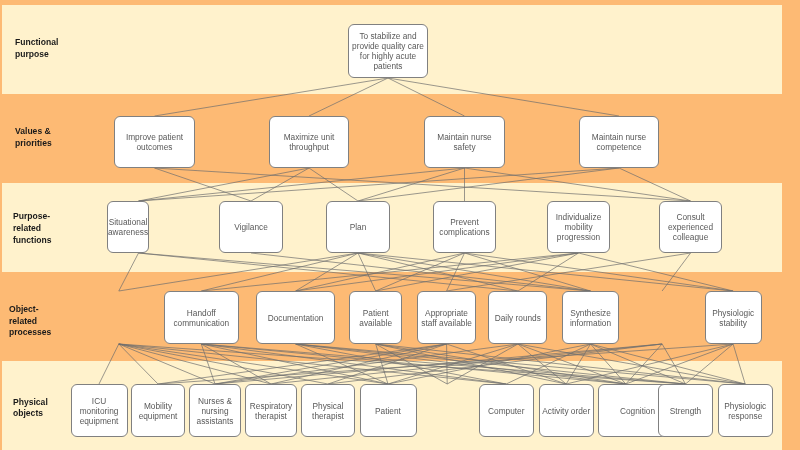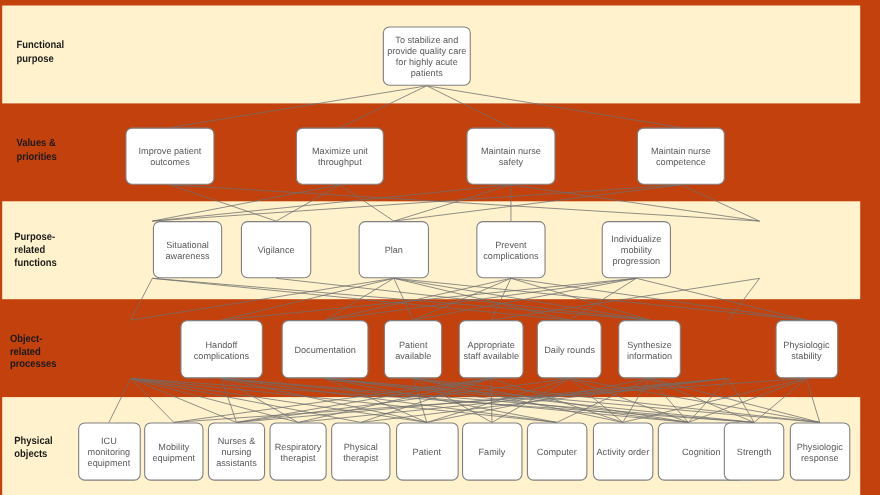--- a/index.html
+++ b/index.html
@@ -1,19 +1,19 @@
 <!DOCTYPE html>
 <html lang="en"><head>
 <meta charset="utf-8">
 <title>Abstraction hierarchy</title>
 <style>
 
 html,body{margin:0;padding:0;background:#fff;}
 body{width:800px;height:450px;overflow:hidden;font-family:"Liberation Sans",sans-serif;}
-#stage{position:relative;width:800px;height:450px;background:#c2410c;}
+#stage{position:relative;width:800px;height:450px;background:#fdba74;}
 .band{position:absolute;left:2px;width:780px;}
 .band.shaded{background:#fff2cc;}
 .band-label{position:absolute;font-family:"Liberation Sans",sans-serif;font-weight:bold;
   font-size:9.6px;line-height:11.8px;color:#1a1a1a;white-space:pre;
   transform:scaleX(0.893);transform-origin:left top;}
 #links{position:absolute;left:0;top:0;width:800px;height:450px;}
 .node{position:absolute;box-sizing:border-box;border:0.9px solid #808080;border-radius:6px;
   background:#fff;display:flex;align-items:center;justify-content:center;text-align:center;}
 .node span{display:block;font-family:"Liberation Sans",sans-serif;font-size:8.3px;
   line-height:10px;color:#595959;white-space:pre-line;}
@@ -156,42 +156,47 @@
 throughput</span>
     </div>
   <div class="node" style="left:424px;top:116px;width:81px;height:52px;">
       <span>Maintain nurse
 safety</span>
     </div>
   <div class="node" style="left:579px;top:116px;width:80px;height:52px;">
       <span>Maintain nurse
 competence</span>
     </div>
-  <div class="node" style="left:107px;top:201px;width:63px;height:52px;margin-left:32px;">
+  <div class="node" style="left:107px;top:201px;width:42px;height:52px;">
       <span>Situational
 awareness</span>
     </div>
   <div class="node" style="left:326px;top:201px;width:64px;height:52px;">
       <span>Plan</span>
     </div>
   <div class="node" style="left:219px;top:201px;width:64px;height:52px;">
       <span>Vigilance</span>
     </div>
   <div class="node" style="left:433px;top:201px;width:63px;height:52px;">
       <span>Prevent
 complications</span>
     </div>
   <div class="node" style="left:547px;top:201px;width:63px;height:52px;">
       <span>Individualize
 mobility
 progression</span>
     </div>
+  <div class="node" style="left:659px;top:201px;width:63px;height:52px;">
+      <span>Consult
+experienced
+colleague</span>
+    </div>
   <div class="node" style="left:163.8px;top:291px;width:75px;height:53px;">
       <span>Handoff
-complications</span>
+communication</span>
     </div>
   <div class="node" style="left:256.3px;top:291px;width:78.5px;height:53px;">
       <span>Documentation</span>
     </div>
   <div class="node" style="left:349.2px;top:291px;width:53px;height:53px;">
       <span>Patient
 available</span>
     </div>
   <div class="node" style="left:417.3px;top:291px;width:58.5px;height:53px;">
       <span>Appropriate
@@ -226,23 +231,20 @@
       <span>Respiratory
 therapist</span>
     </div>
   <div class="node" style="left:301px;top:384px;width:54px;height:53px;">
       <span>Physical
 therapist</span>
     </div>
   <div class="node" style="left:359.5px;top:384px;width:57px;height:53px;">
       <span>Patient</span>
     </div>
-  <div class="node" style="left:420px;top:384px;width:54.5px;height:53px;">
-      <span>Family</span>
-    </div>
   <div class="node" style="left:478.5px;top:384px;width:55.5px;height:53px;">
       <span>Computer</span>
     </div>
   <div class="node" style="left:538.5px;top:384px;width:55.5px;height:53px;">
       <span>Activity order</span>
     </div>
   <div class="node" style="left:598px;top:384px;width:79px;height:53px;">
       <span>Cognition</span>
     </div>
   <div class="node" style="left:658px;top:384px;width:55px;height:53px;">

